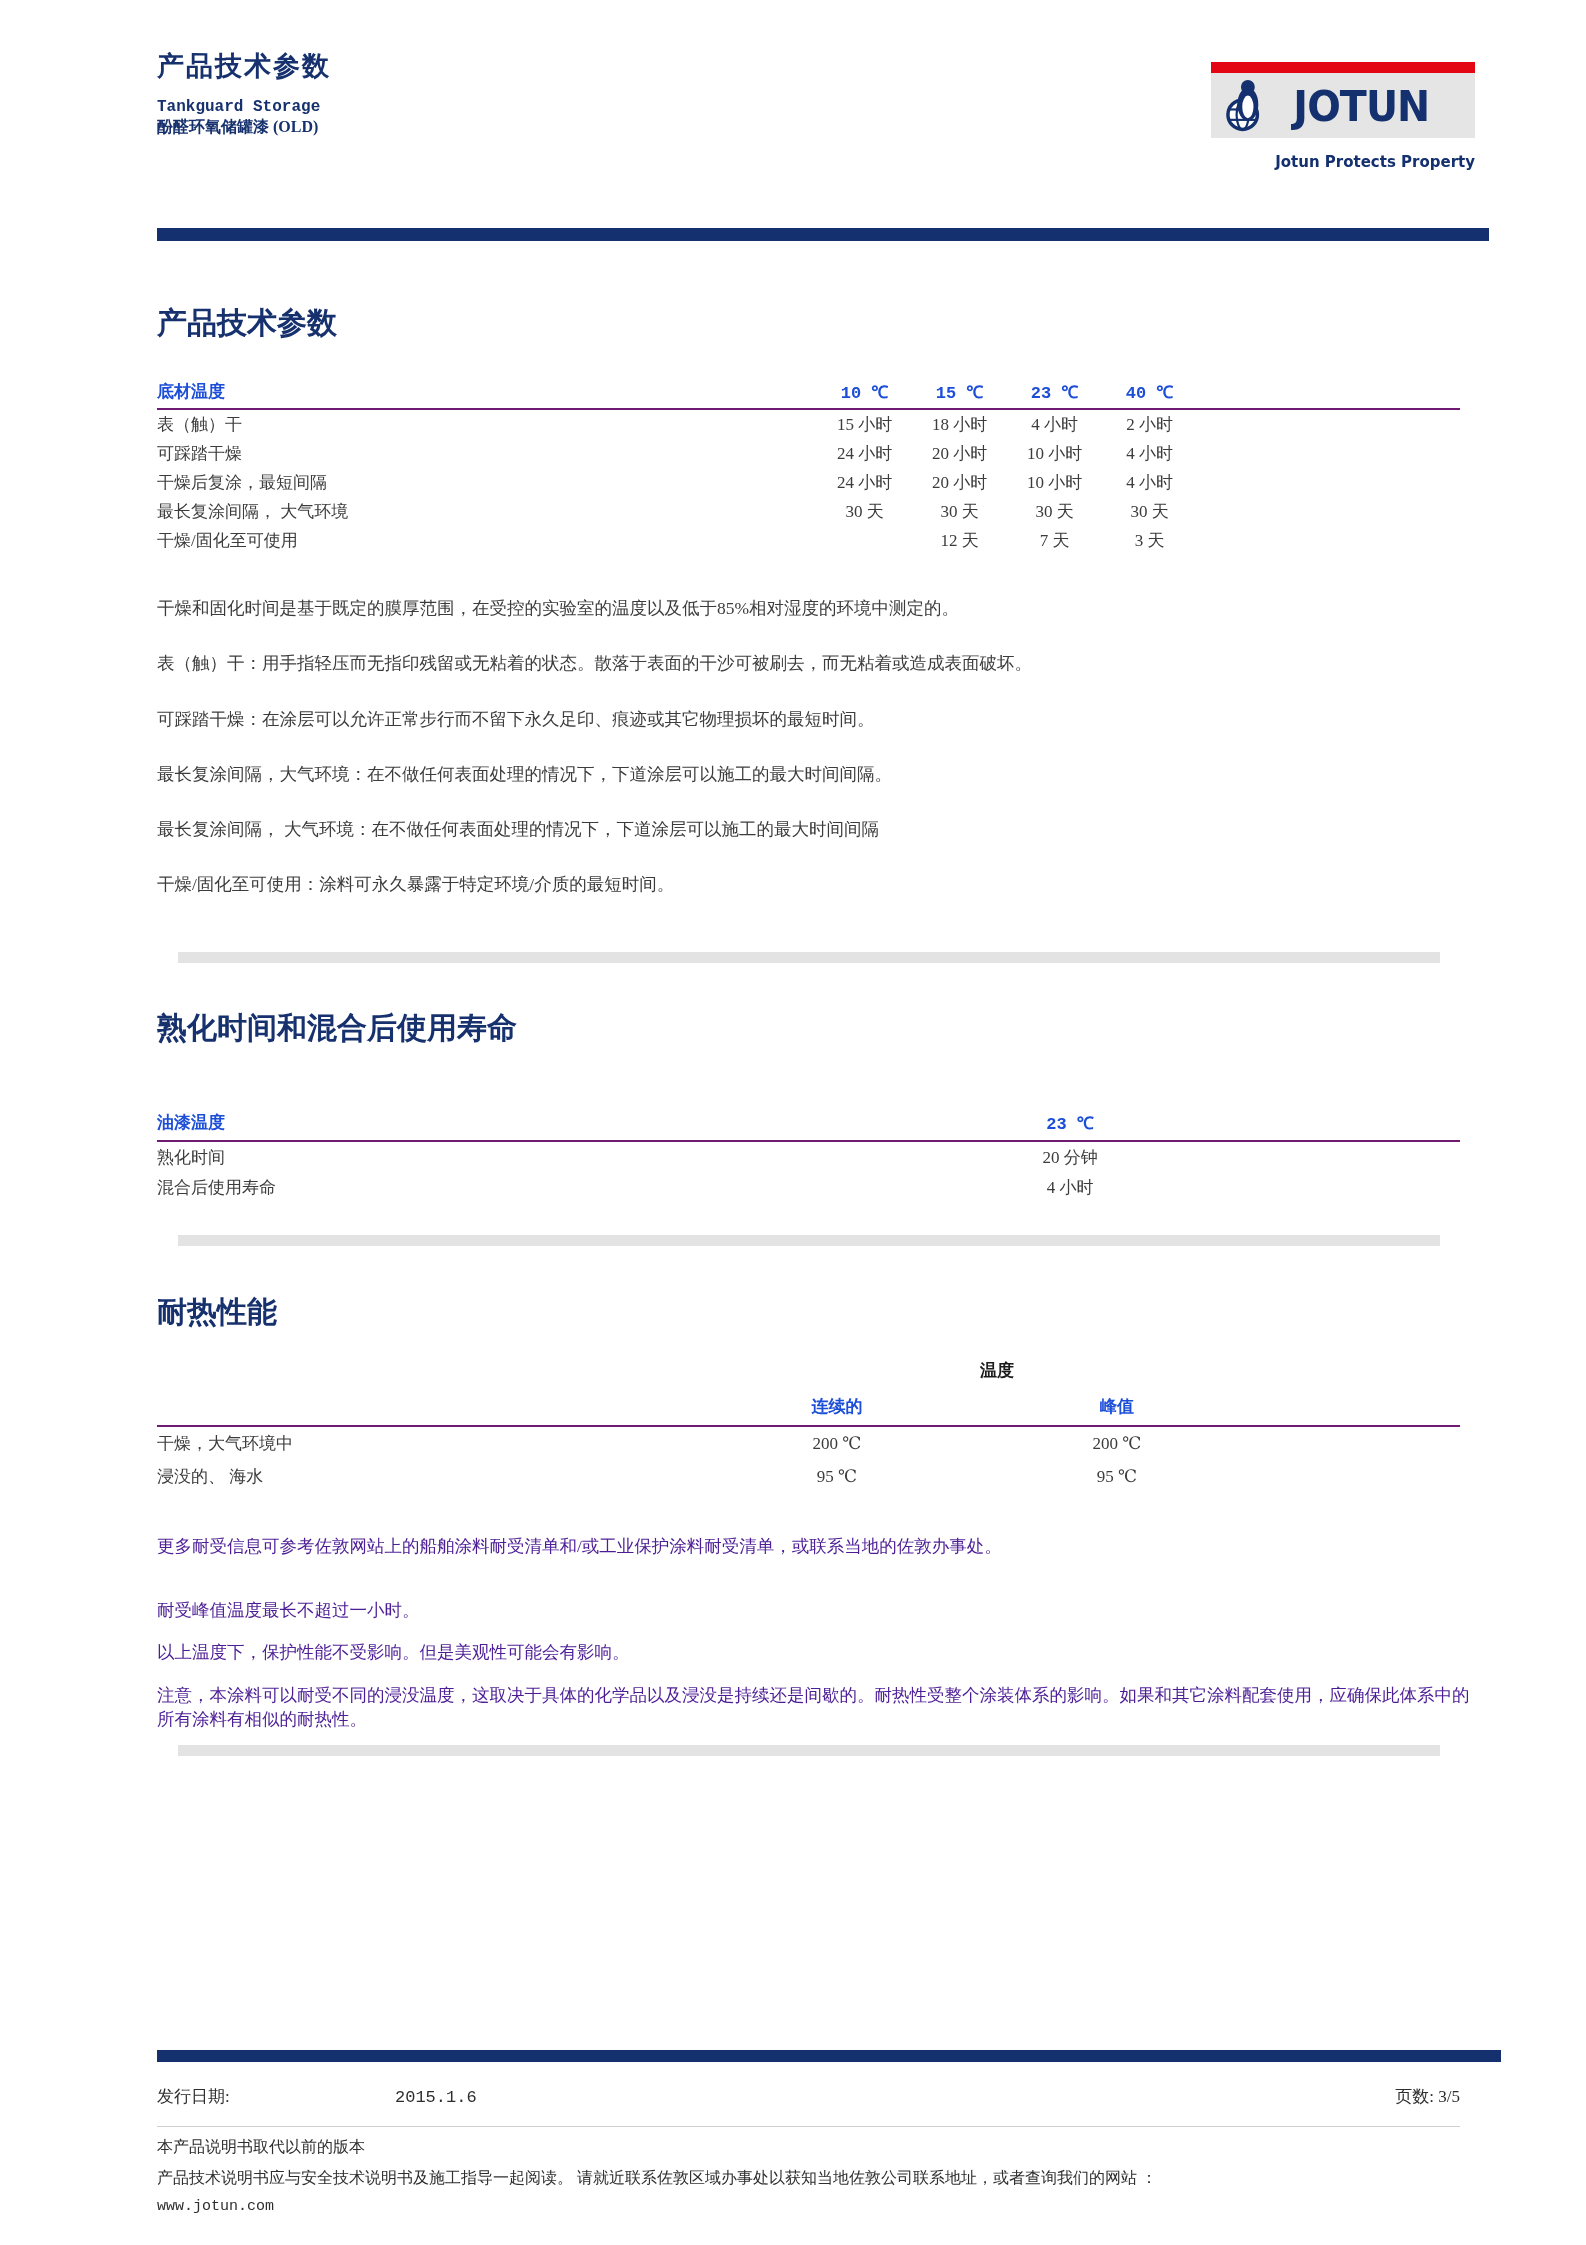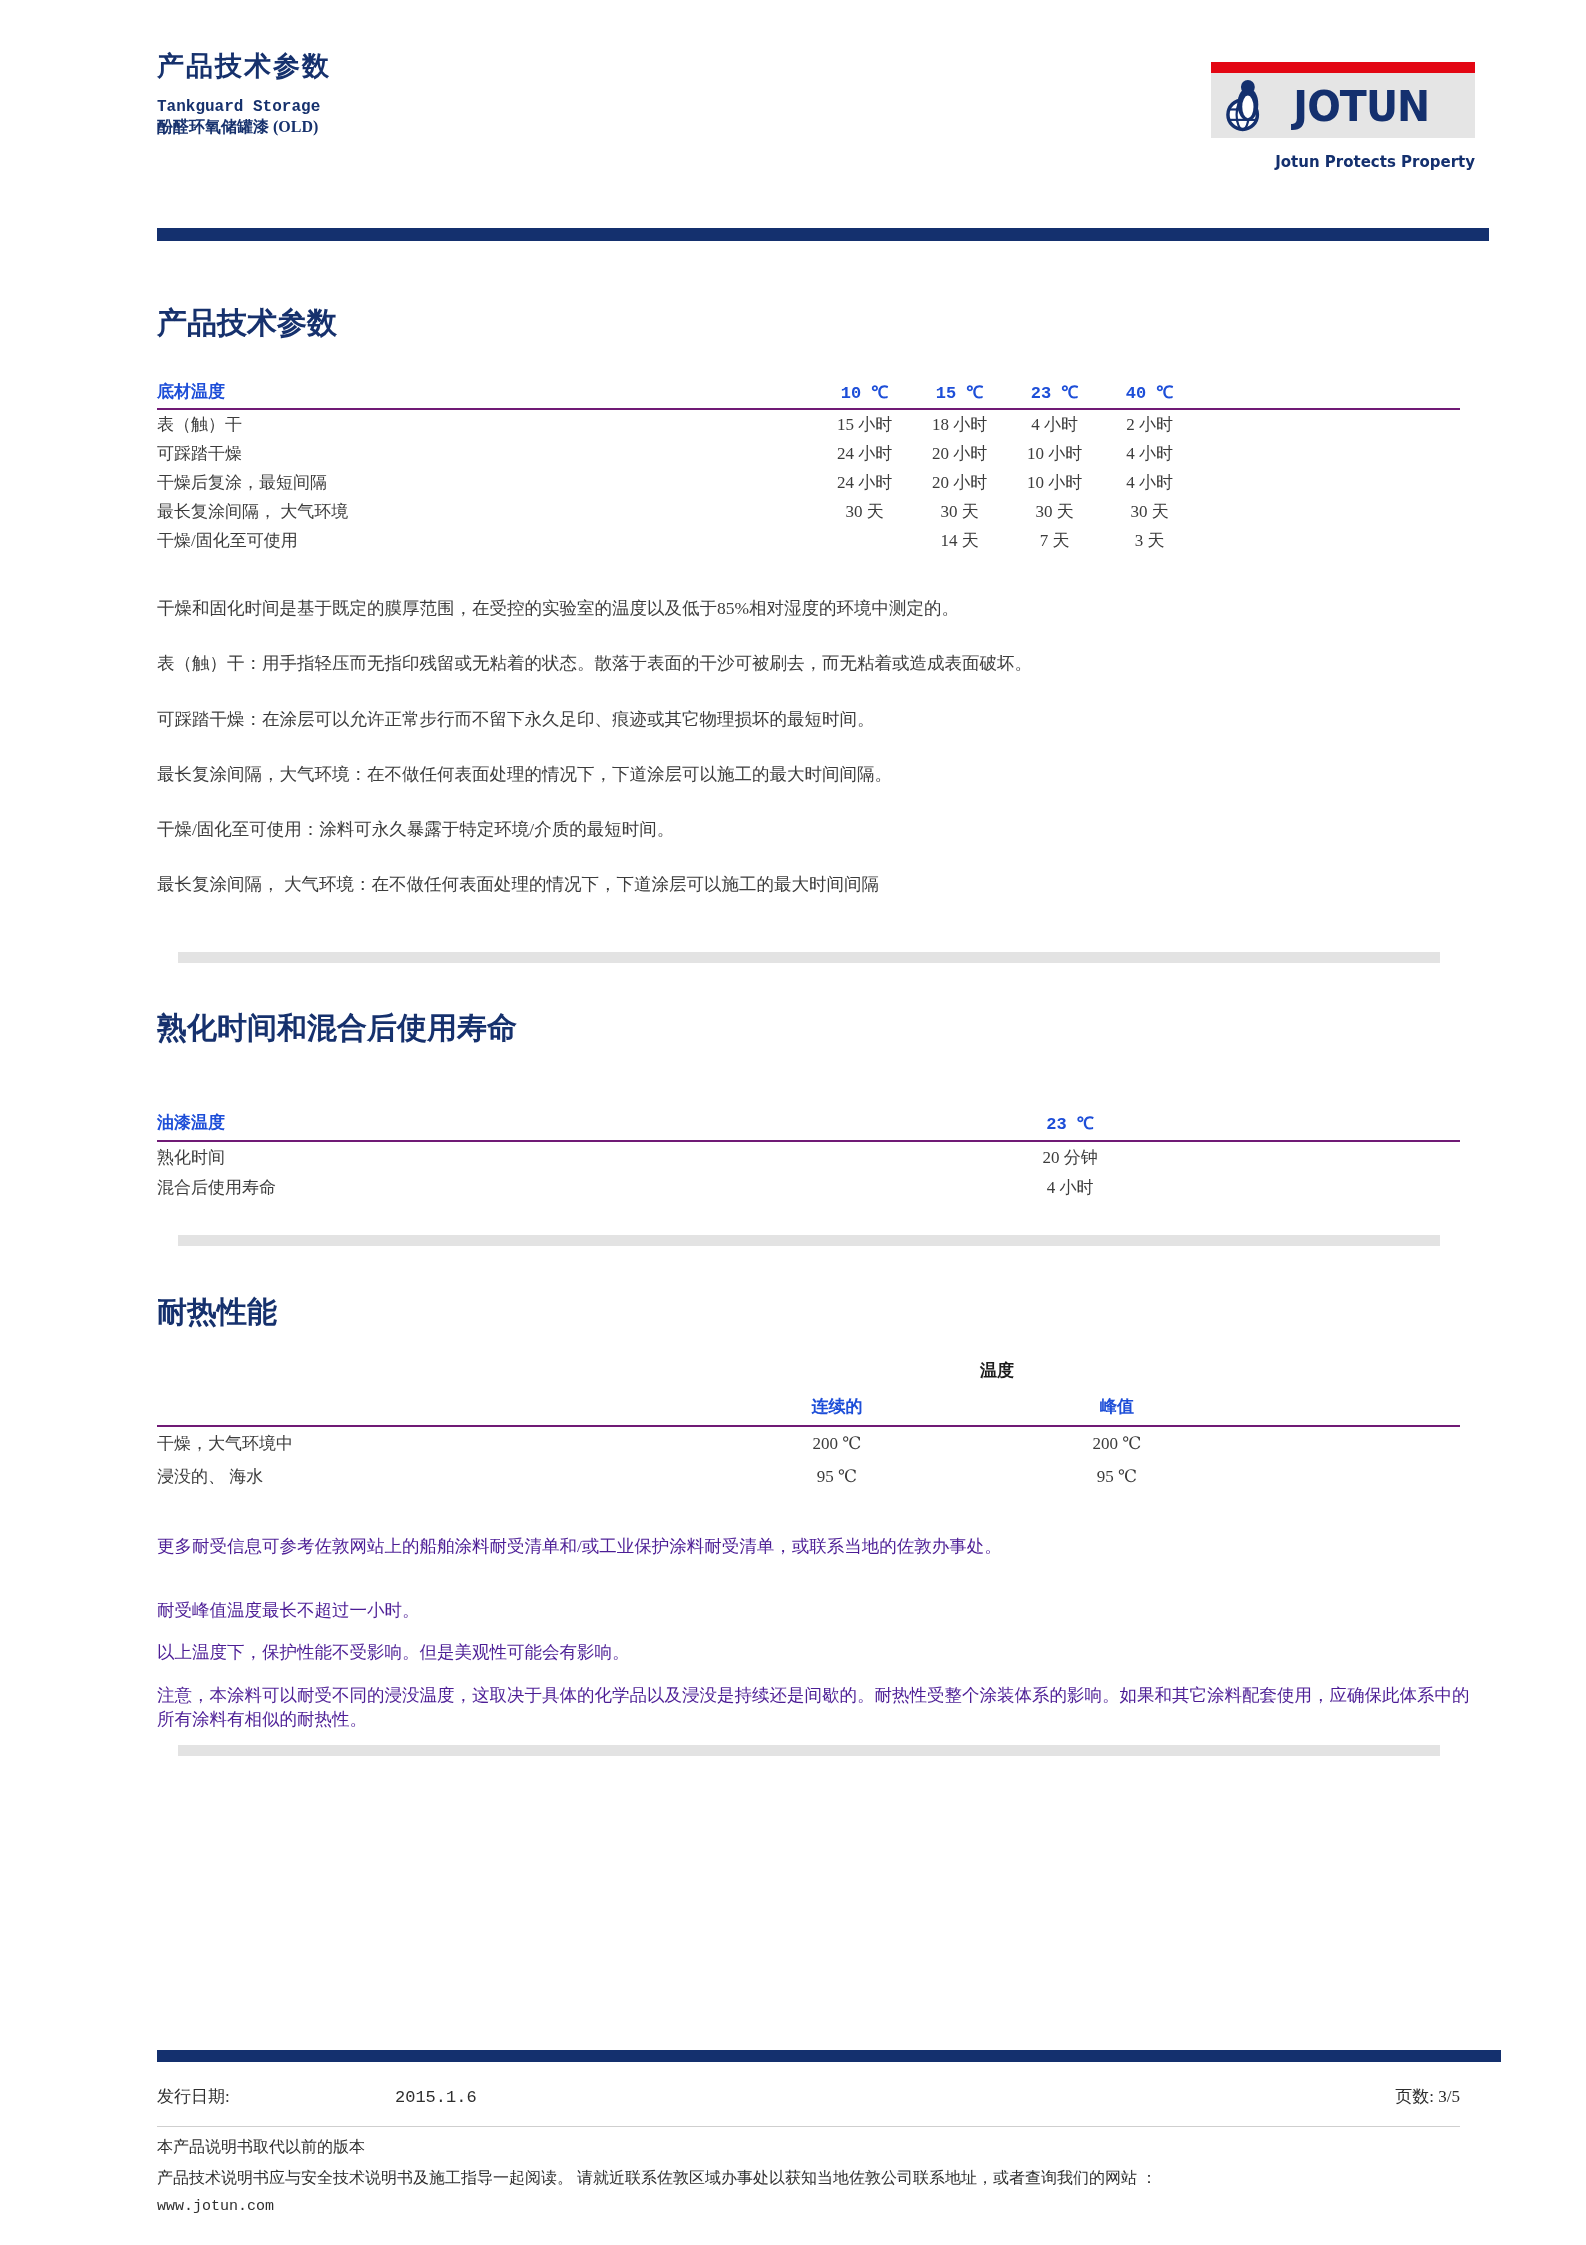--- a/index.html
+++ b/index.html
@@ -169,35 +169,35 @@
         <td>最长复涂间隔， 大气环境</td>
         <td class="c">30 天</td>
         <td class="c">30 天</td>
         <td class="c">30 天</td>
         <td class="c">30 天</td>
         <td></td>
       </tr>
       <tr class="row">
         <td>干燥/固化至可使用</td>
         <td class="c"></td>
-        <td class="c">14 天</td>
+        <td class="c">12 天</td>
         <td class="c">7 天</td>
         <td class="c">3 天</td>
         <td></td>
       </tr>
     </tbody>
       </table>
 
     <div class="notes">
       <p>干燥和固化时间是基于既定的膜厚范围，在受控的实验室的温度以及低于85%相对湿度的环境中测定的。</p>
       <p>表（触）干：用手指轻压而无指印残留或无粘着的状态。散落于表面的干沙可被刷去，而无粘着或造成表面破坏。</p>
       <p>可踩踏干燥：在涂层可以允许正常步行而不留下永久足印、痕迹或其它物理损坏的最短时间。</p>
       <p>最长复涂间隔，大气环境：在不做任何表面处理的情况下，下道涂层可以施工的最大时间间隔。</p>
+      <p>最长复涂间隔， 大气环境：在不做任何表面处理的情况下，下道涂层可以施工的最大时间间隔</p>
       <p>干燥/固化至可使用：涂料可永久暴露于特定环境/介质的最短时间。</p>
-      <p>最长复涂间隔， 大气环境：在不做任何表面处理的情况下，下道涂层可以施工的最大时间间隔</p>
     </div>
   </div>
 
   <div class="bar-gray" id="graybar1"></div>
 
   <div class="section" id="section-curing">
     <h2 class="section-title">熟化时间和混合后使用寿命</h2>
 
     <table class="tbl-curing">
       <colgroup>

